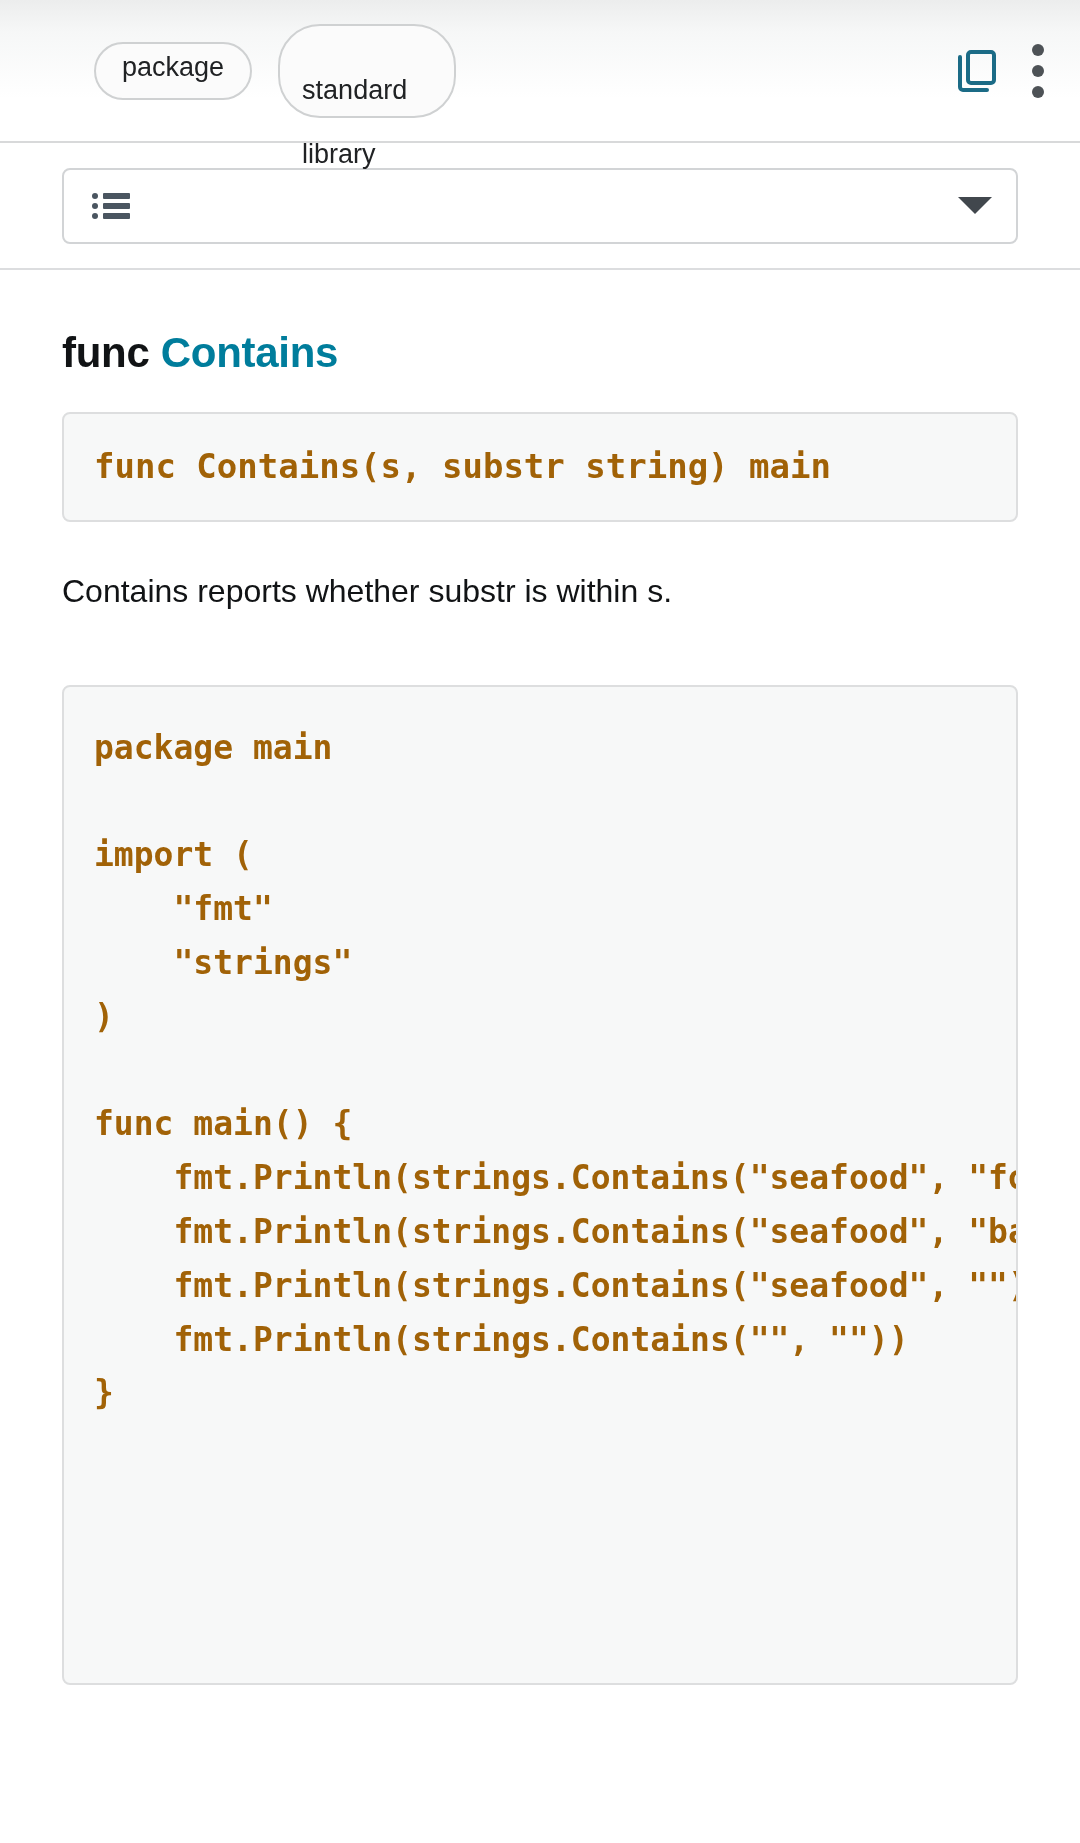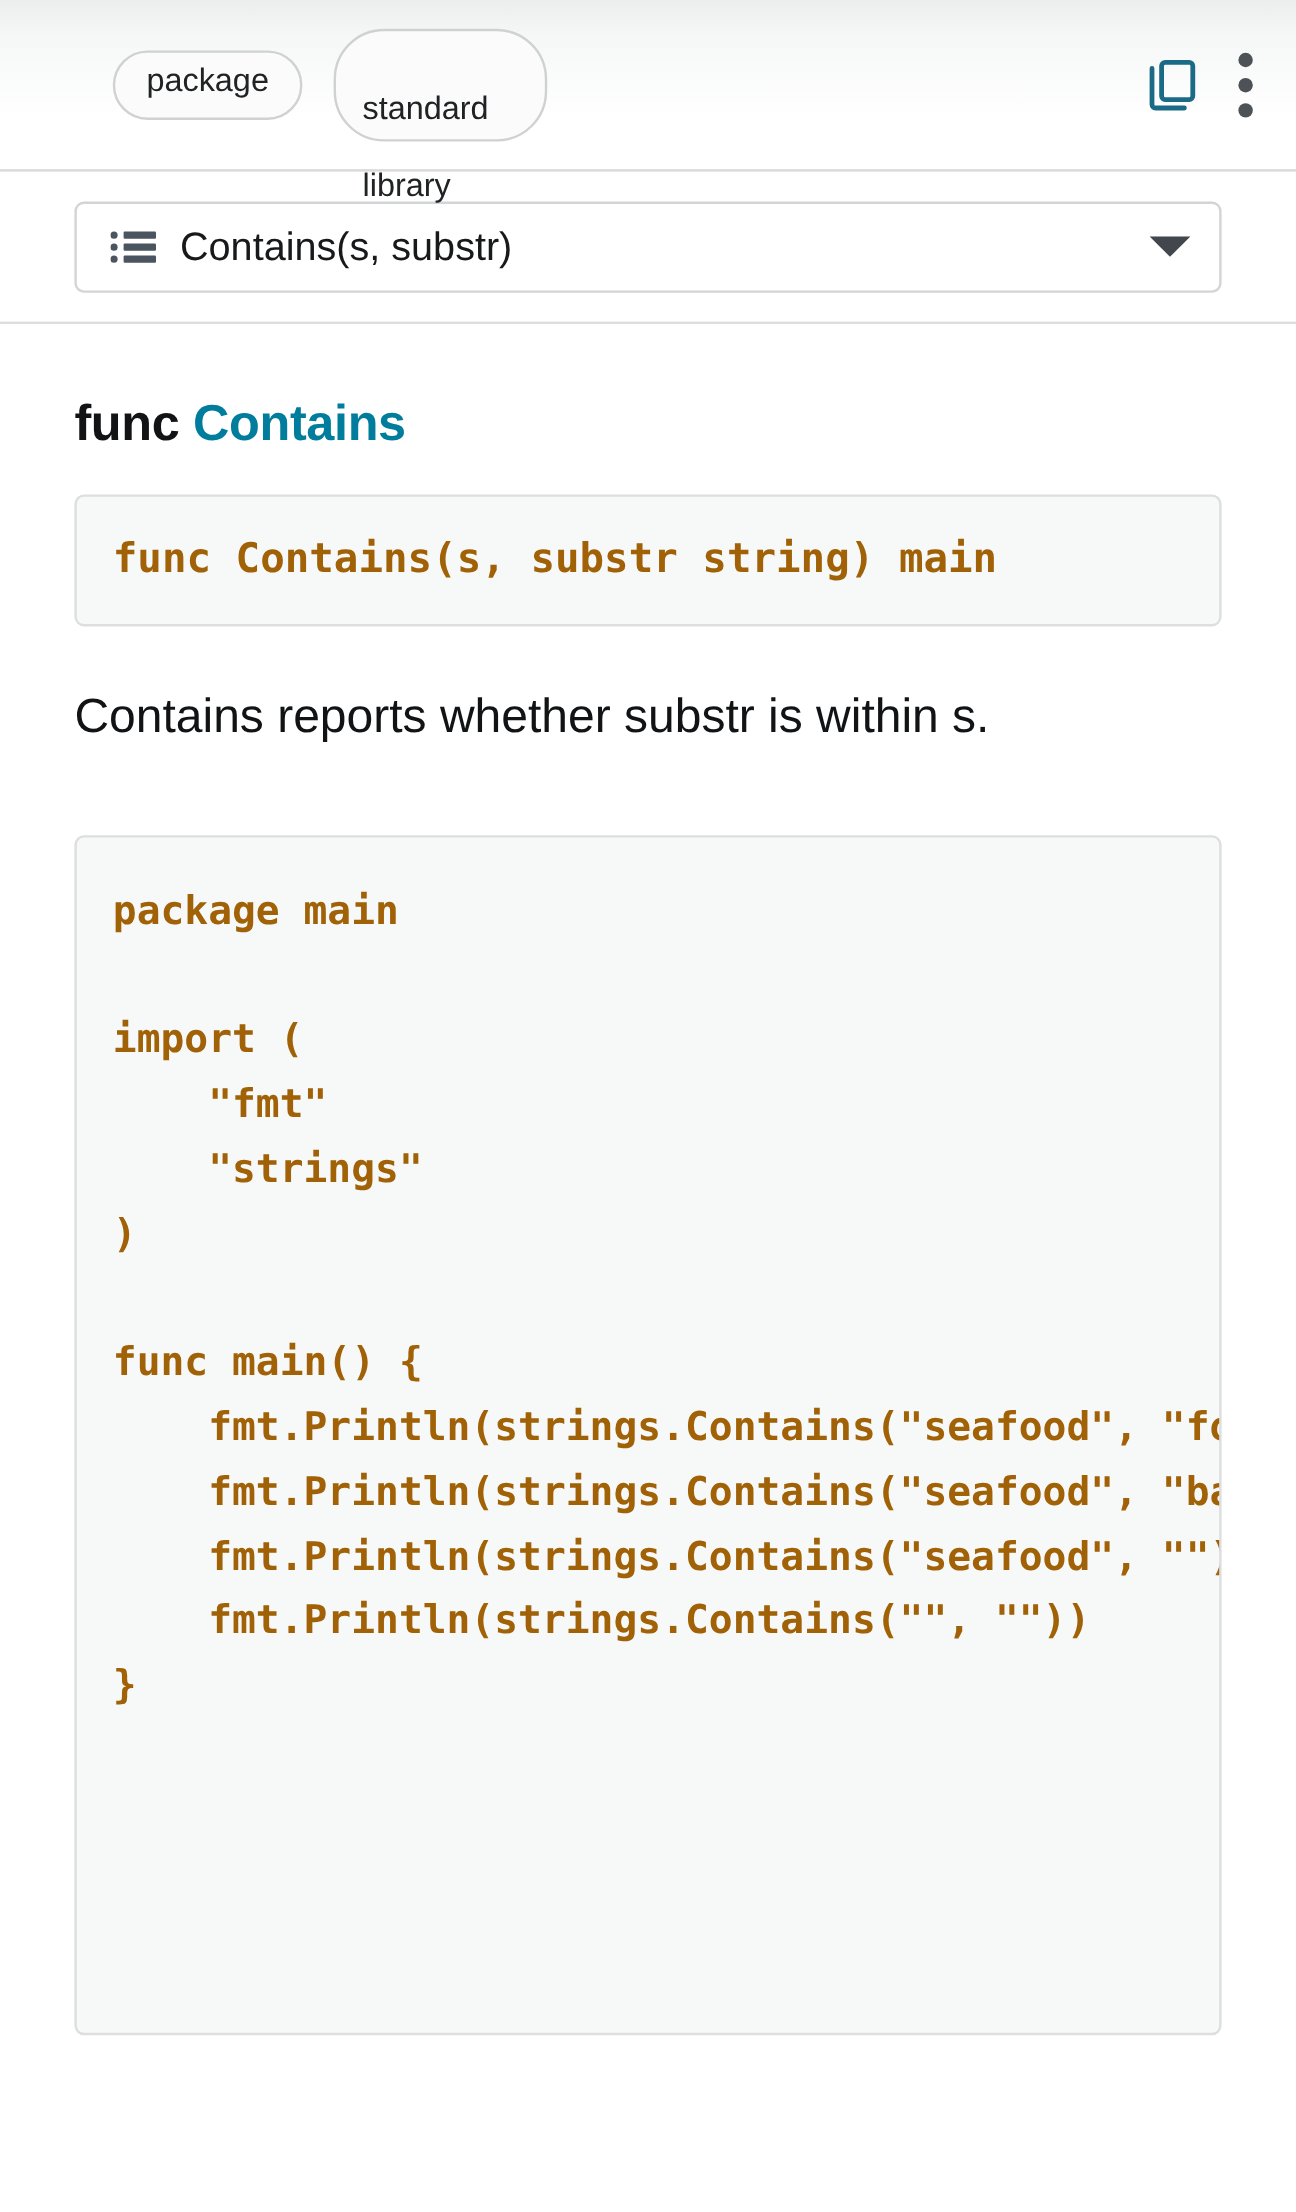--- a/index.html
+++ b/index.html
@@ -160,21 +160,21 @@
     font-family: "DejaVu Sans Mono", "Liberation Mono", monospace;
     font-size: 34px;
     line-height: 1.58;
     color: #a16207;
     white-space: pre;
     font-weight: bold;
   }
 
   .doc-text {
     margin-top: 48px;
-    font-size: 40px;
+    font-size: 32px;
     color: #111315;
     line-height: 1.35;
   }
 
   .example-toggle {
     margin-top: 58px;
     display: inline-flex;
     align-items: center;
     color: #007d9c;
     font-size: 38px;
@@ -238,21 +238,20 @@
     <svg class="list-icon" viewBox="0 0 38 28">
       <g fill="#4a5560">
         <circle cx="3" cy="4" r="3"></circle>
           <rect x="11" y="1" width="27" height="6" rx="1"></rect>
         <circle cx="3" cy="14" r="3"></circle>
           <rect x="11" y="11" width="27" height="6" rx="1"></rect>
         <circle cx="3" cy="24" r="3"></circle>
           <rect x="11" y="21" width="27" height="6" rx="1"></rect>
       </g>
     </svg>
-    <div class="selector-label">Contains(s, substr)</div>
     <div class="selector-caret"></div>
   </div>
 </div>
 
 <div class="content">
 
   <div class="func-heading">
     <span class="kw">func</span>
     <span class="name">Contains</span>
   </div>

